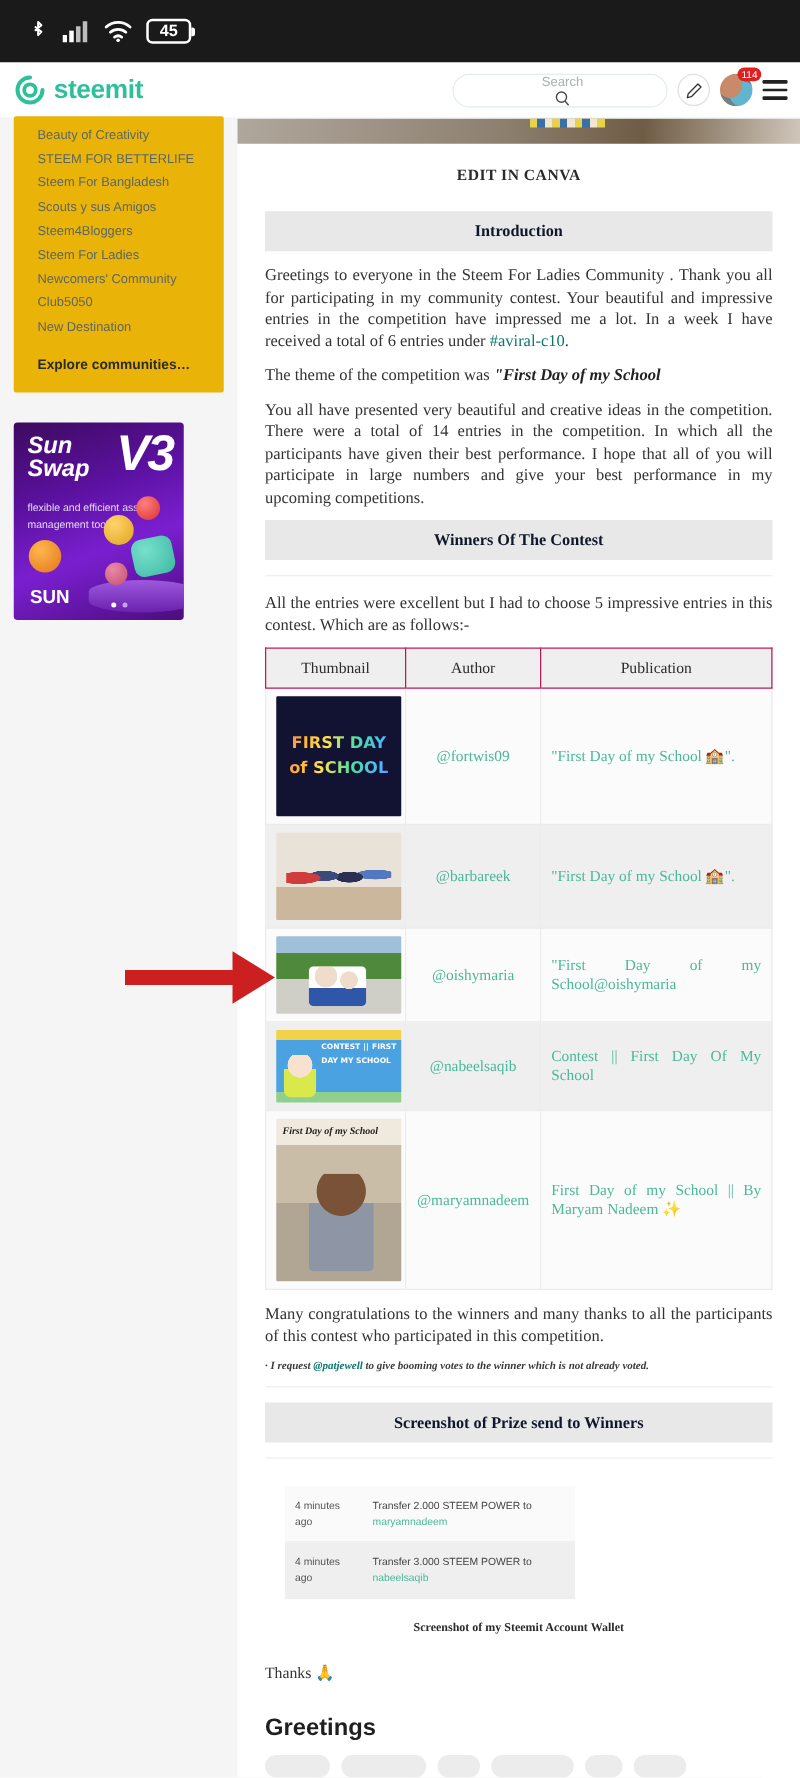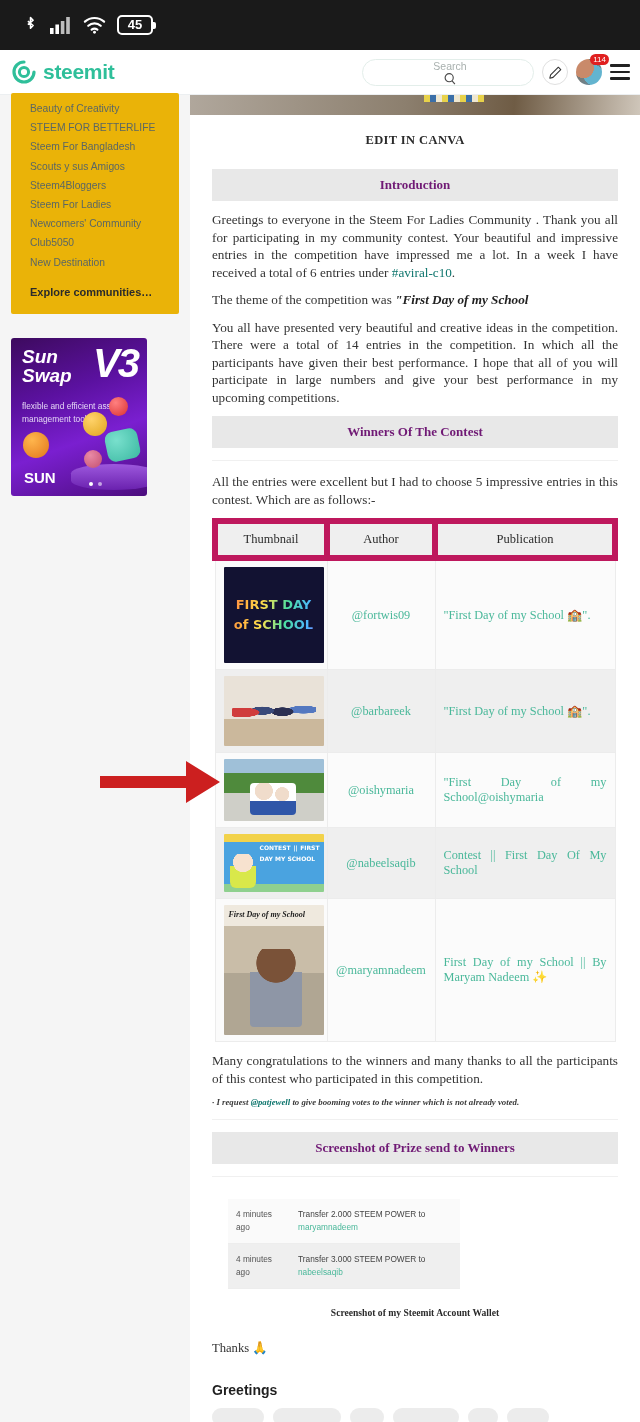--- a/index.html
+++ b/index.html
@@ -240,21 +240,21 @@
     text-align: center;
     font-size: 12.5px;
     font-weight: bold;
     color: #2b2b2b;
     letter-spacing: .4px;
     padding: 18px 0 16px;
   }
   .section-band {
     background: #e8e8e8;
     text-align: center;
-    color: #701a75;
+    color: #0f172a;
     font-weight: bold;
     font-size: 13px;
     padding: 8px 4px;
     margin: 5px 0 10px;
   }
   .para {
     font-size: 13.2px;
     line-height: 17.5px;
     color: #333333;
     text-align: justify;
@@ -266,21 +266,21 @@
 
   
   table.winners {
     width: 100%;
     border-collapse: collapse;
     margin: 10px 0 6px;
     table-layout: fixed;
   }
   table.winners th {
     background: #efefef;
-    border: 6px solid #be185d;
+    border: 1px solid #be185d;
     font-size: 12.5px;
     font-weight: normal;
     color: #2b2b2b;
     padding: 8px 4px;
     text-align: center;
   }
   table.winners td {
     border: 1px solid #ececec;
     padding: 6px 8px;
     font-size: 12.3px;
@@ -406,21 +406,21 @@
   .wallet-caption {
     text-align: center;
     font-size: 9.6px;
     font-weight: bold;
     color: #2b2b2b;
     padding: 18px 0 4px;
   }
   .thanks { font-size: 12.6px; color: #333; padding: 18px 0 0; }
   .greetings {
     font-family: "Liberation Sans", sans-serif;
-    font-size: 14px;
+    font-size: 19px;
     font-weight: bold;
     color: #1f1f1f;
     padding: 26px 0 10px;
   }
   .tags { display: flex; gap: 9px; flex-wrap: wrap; }
   .tag {
     background: #ececec;
     border-radius: 10px;
     height: 18px;
     font-size: 9px;

